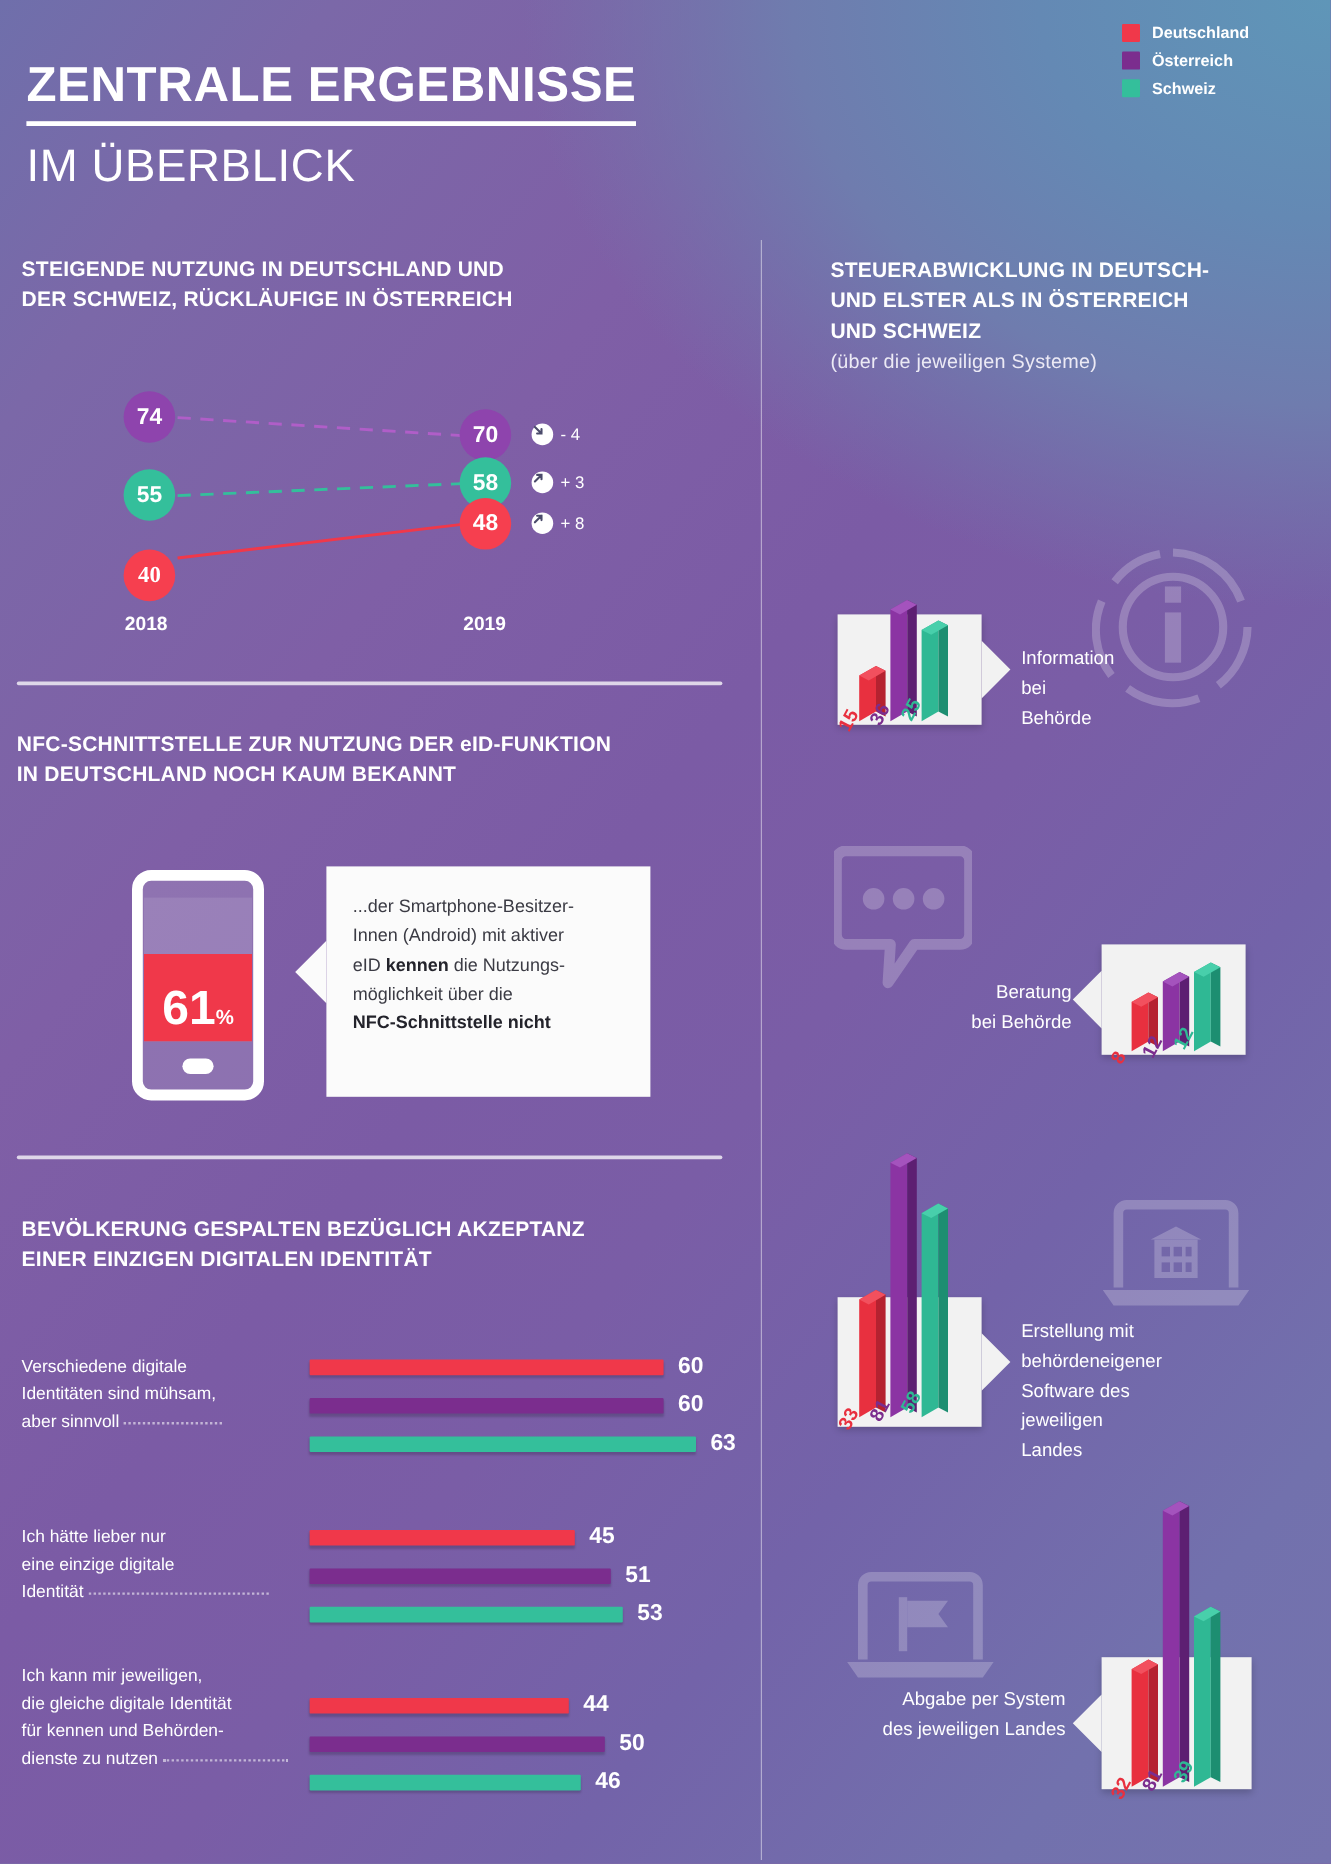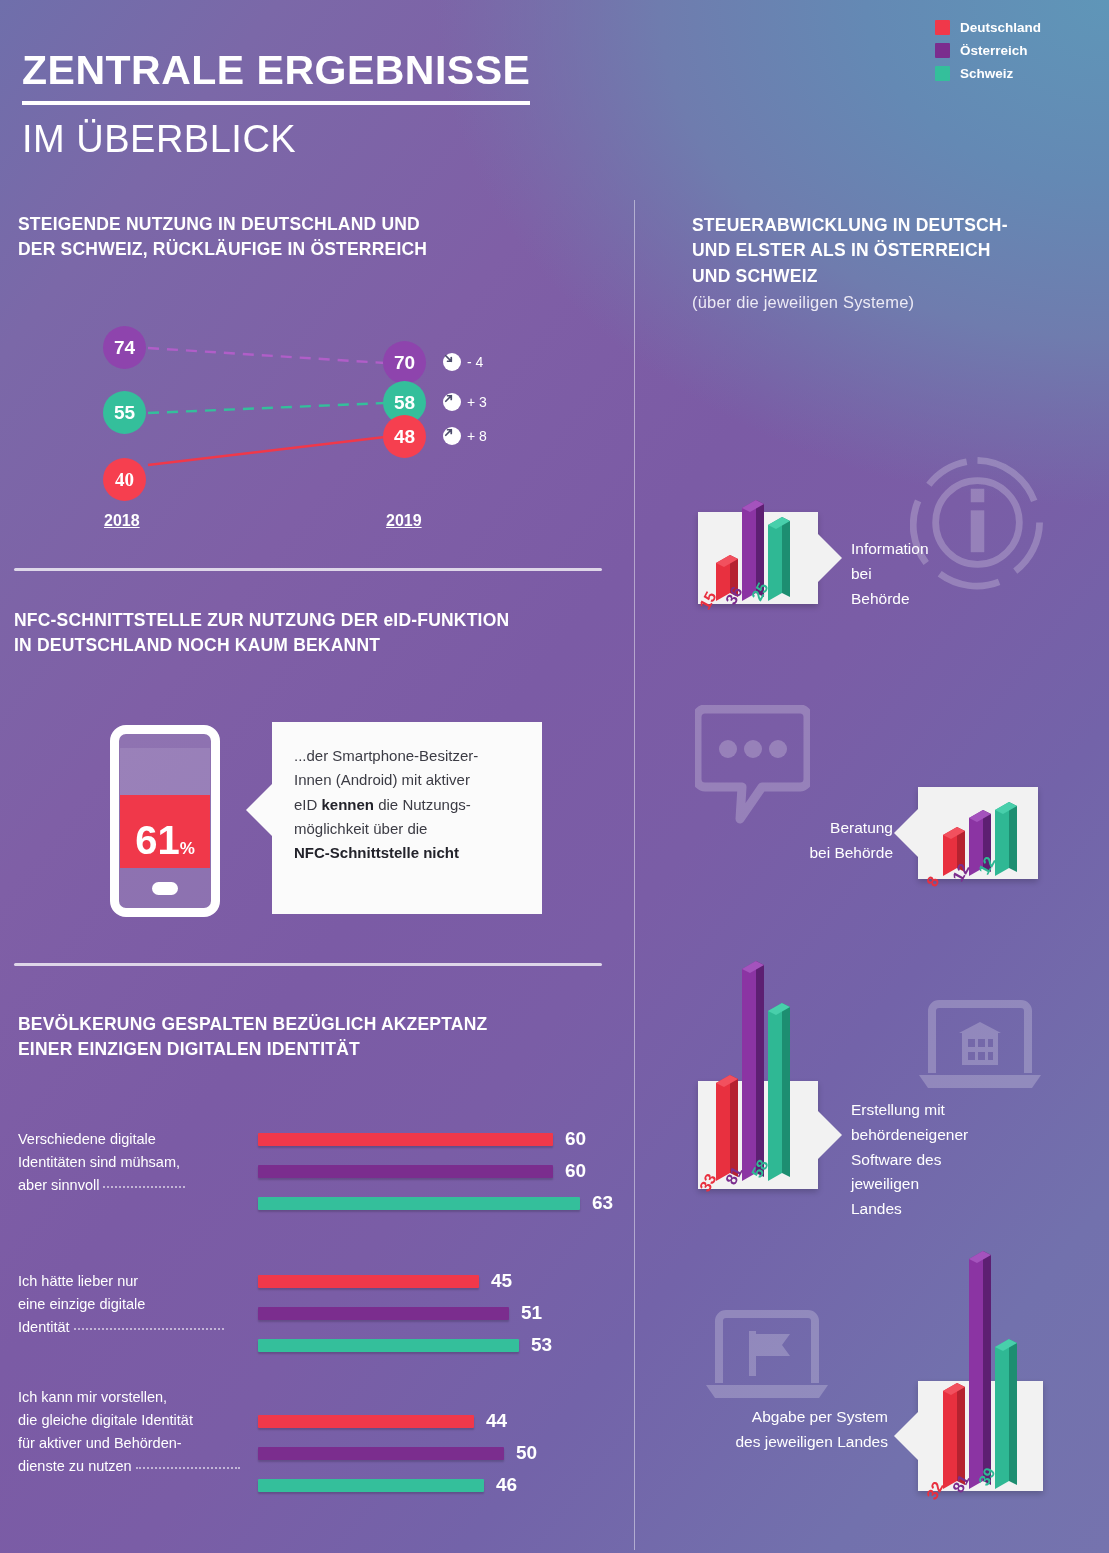--- a/index.html
+++ b/index.html
@@ -67,21 +67,21 @@
   .b-right{width:43px;height:43px;}
   .slope svg{position:absolute;left:0;top:0;}
   .badge{
     position:absolute;display:flex;align-items:center;
   }
   .badge .circ{
     width:18px;height:18px;border-radius:50%;background:#fff;color:#4b4b6b;
     display:flex;align-items:center;justify-content:center;font-size:11px;font-weight:bold;
   }
   .badge .dl{margin-left:6px;color:#fff;font-size:14px;}
-  .yr{position:absolute;color:#fff;font-weight:bold;font-size:16px;text-decoration:underline;}
+  .yr{position:absolute;color:#fff;font-weight:bold;font-size:16px;}
 
   
   .phone{
     position:absolute;left:110px;top:725px;width:110px;height:192px;
     border:9px solid #fff;border-radius:16px;box-sizing:border-box;
     background:rgba(255,255,255,.13);
     display:flex;flex-direction:column;
   }
   .phone .ear{height:14px;background:transparent;}
   .phone .screen{flex:1;margin:0 1px;position:relative;background:rgba(255,255,255,.10);overflow:hidden;}
@@ -299,23 +299,23 @@
         <span class="bar-val">51</span>
       </div>
       <div class="bar-row" style="top:64px;">
         <span class="bar" style="width:261px;background:#34bf9b;"></span>
         <span class="bar-val">53</span>
       </div>
     </div>
 
     <div class="bargrp" style="top:1388px;">
       <div class="bg-label" style="top:-2px;">
-        <div>Ich kann mir vorstellen,</div>
+        <div>Ich kann mir jeweiligen,</div>
         <div>die gleiche digitale Identität</div>
-        <div>für aktiver und Behörden-</div>
+        <div>für kennen und Behörden-</div>
         <div><span>dienste zu nutzen</span><span class="dots" style="width:104px"></span></div>
       </div>
       <div class="bar-row" style="top:22px;">
         <span class="bar" style="width:216px;background:#f0384a;"></span>
         <span class="bar-val">44</span>
       </div>
       <div class="bar-row" style="top:54px;">
         <span class="bar" style="width:246px;background:#7b2d8e;"></span>
         <span class="bar-val">50</span>
       </div>

